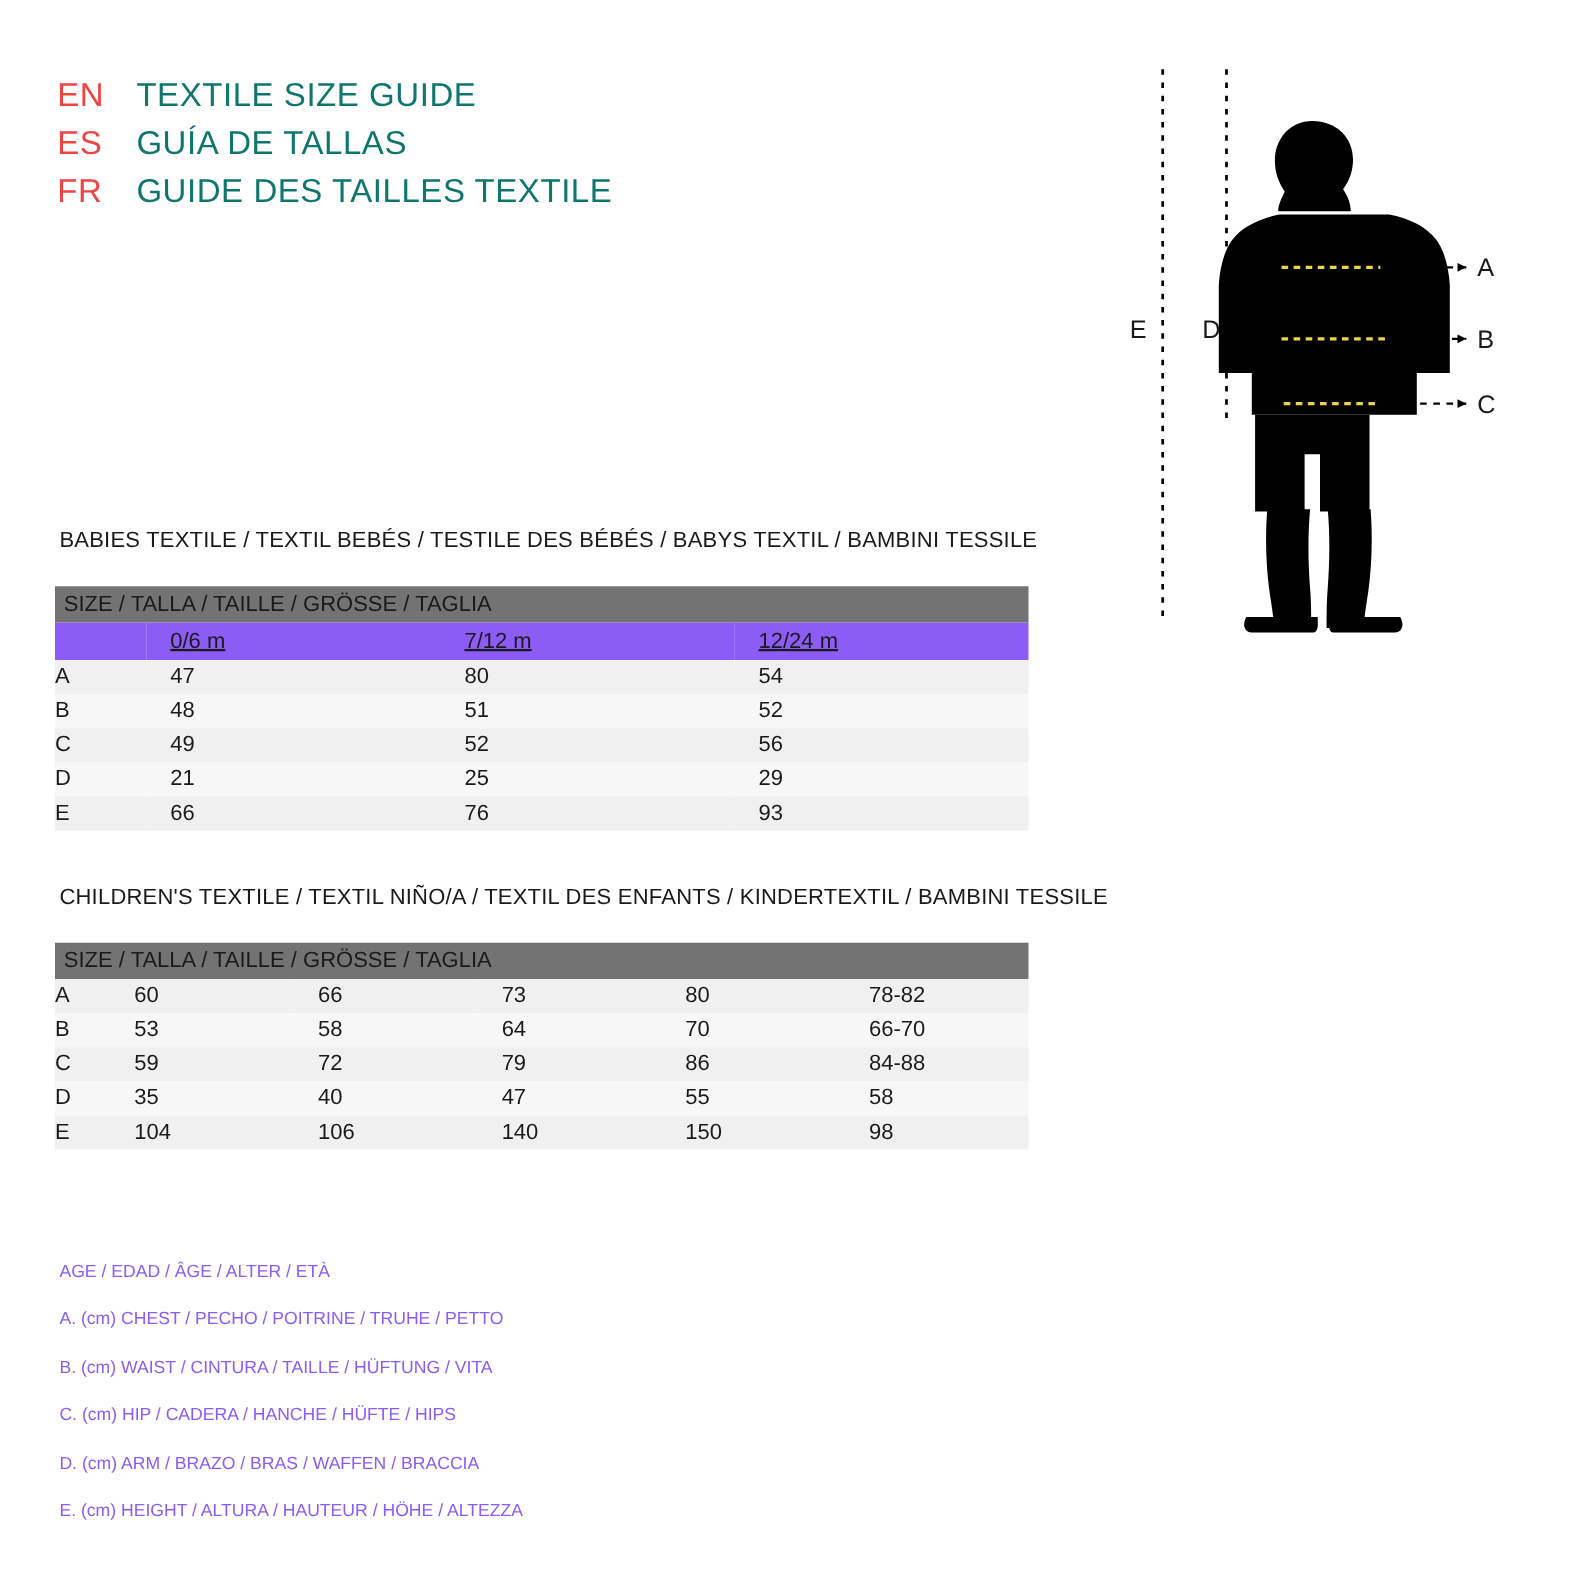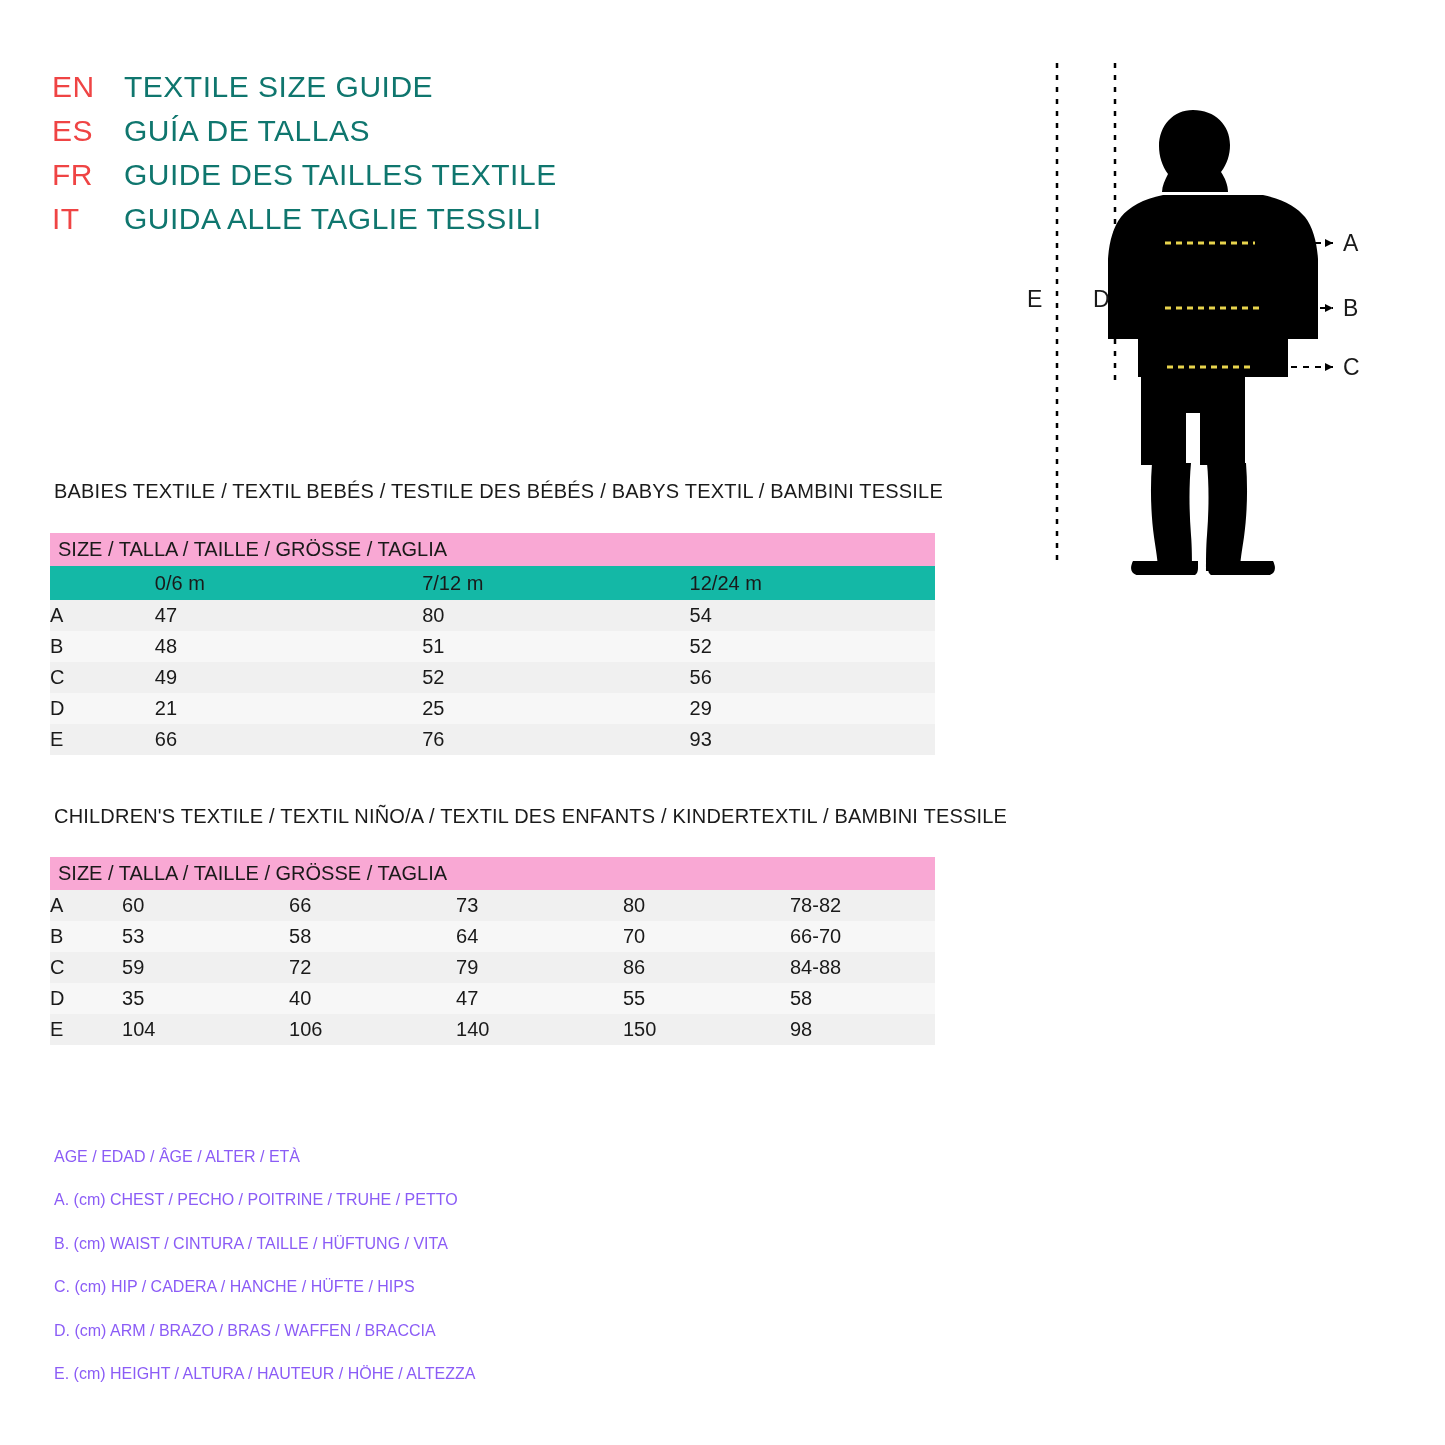--- a/index.html
+++ b/index.html
@@ -71,28 +71,29 @@
   #children-table { left: 50px; top: 857px; width: 885px; }
 
   .size-table td, .size-table th {
     padding: 0;
     height: 31px;
     font-weight: normal;
     text-align: left;
     vertical-align: middle;
   }
   .size-table tr.header-row td {
-    background: #f9a8d4;
+    background: #737373;
     font-size: 20px;
     padding-left: 8px;
     height: 33px;
   }
   .size-table tr.cols-row td {
-    background: #14b8a6;
+    background: #8b5cf6;
     height: 34px;
+    text-decoration: underline;
   }
   .size-table tr.data-row.odd td { background: #f0f0f0; }
   .size-table tr.data-row.even td { background: #f7f7f7; }
 
   .col-label { width: 48px; padding-left: 8px; }
   .col-val { }
   #babies-table .col-val { width: 155px; }
   #children-table .col-val { width: 160px; }
 
   .cell-inner { display: block; padding-left: 22px; }
@@ -125,24 +126,20 @@
     <span class="title-text">TEXTILE SIZE GUIDE</span>
   </div>
   <div class="title-row">
     <span class="title-lang">ES</span>
     <span class="title-text">GUÍA DE TALLAS</span>
   </div>
   <div class="title-row">
     <span class="title-lang">FR</span>
     <span class="title-text">GUIDE DES TAILLES TEXTILE</span>
   </div>
-  <div class="title-row">
-    <span class="title-lang">IT</span>
-    <span class="title-text">GUIDA ALLE TAGLIE TESSILI</span>
-  </div>
 </div>
 
 <div class="figure-area">
   <svg class="figure" width="390" height="520" viewBox="0 0 390 520" xmlns="http://www.w3.org/2000/svg">
 
     <line x1="42" y1="8" x2="42" y2="512" stroke="#000" stroke-width="2.5" stroke-dasharray="5 7"></line>
     <line x1="100" y1="8" x2="100" y2="330" stroke="#000" stroke-width="2.5" stroke-dasharray="5 7"></line>
 
     <g fill="#000000">
 

